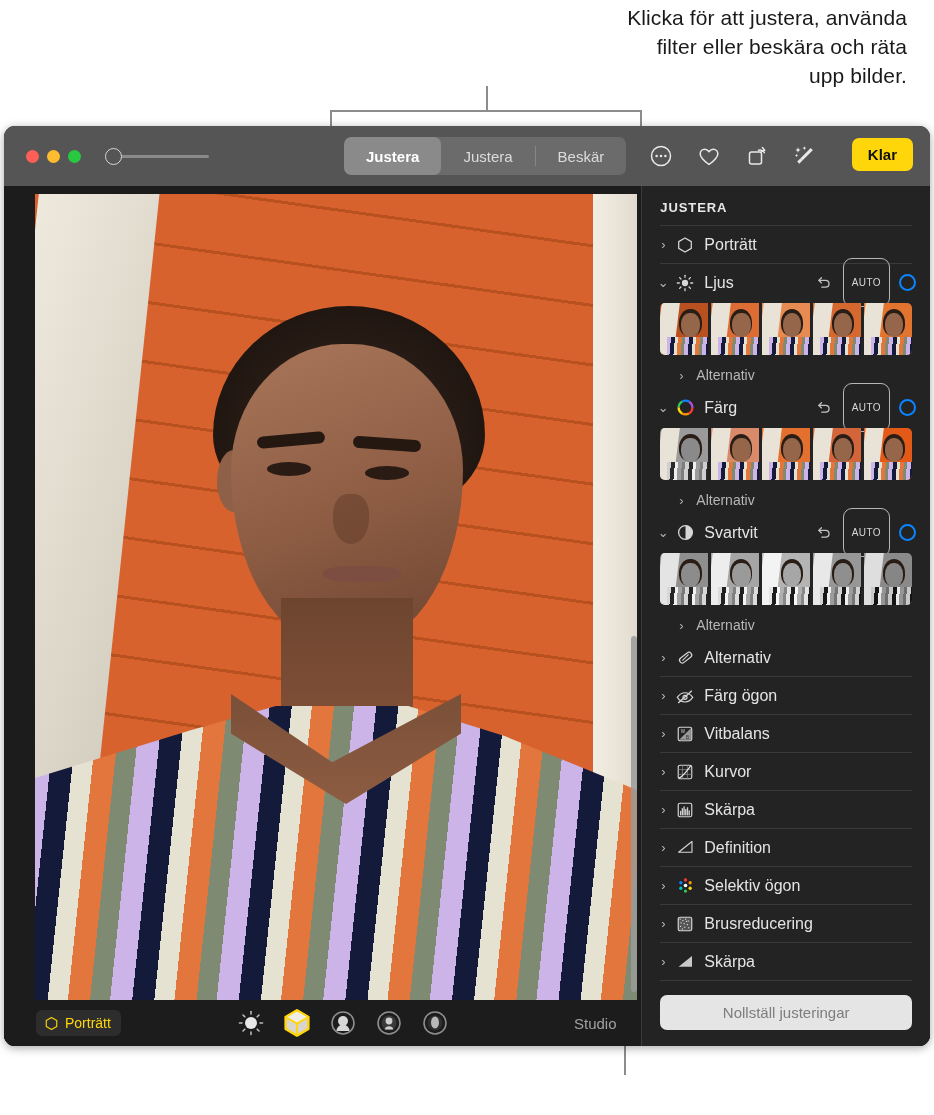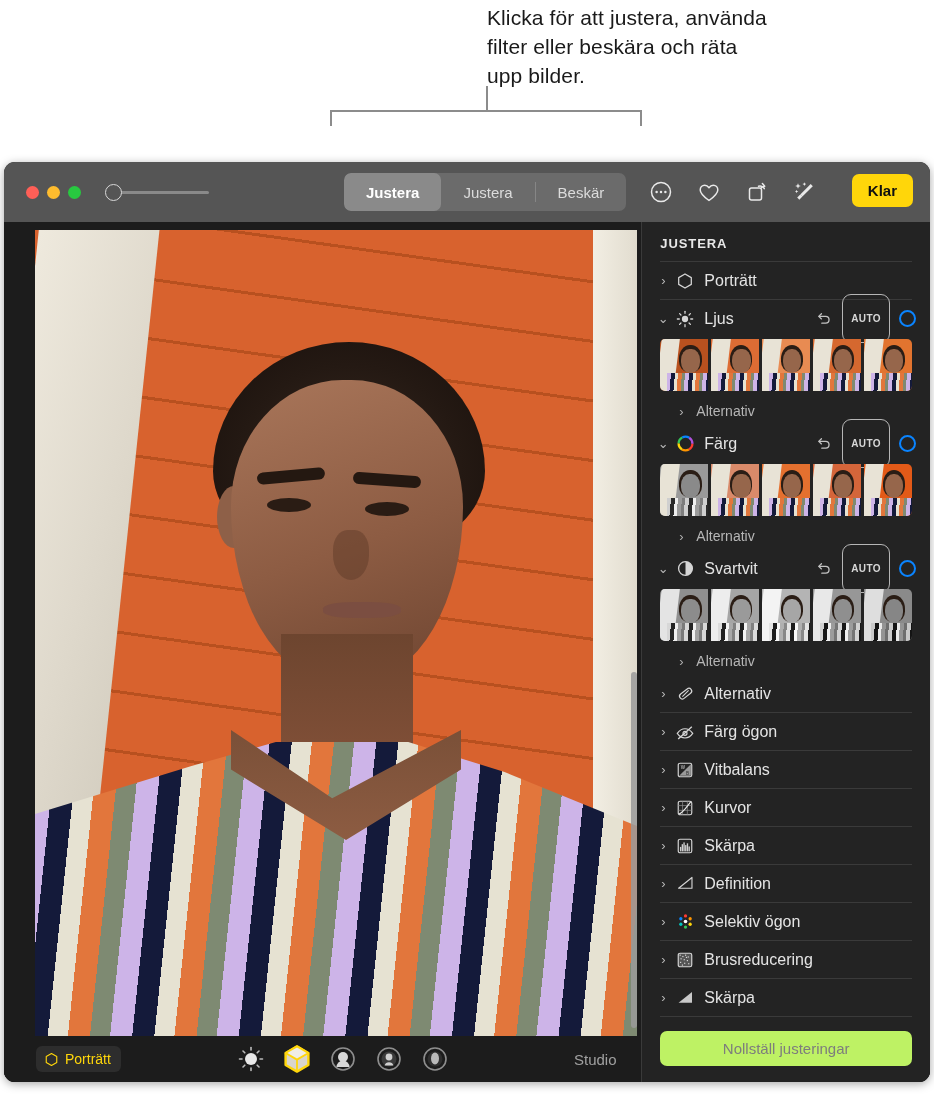--- a/index.html
+++ b/index.html
@@ -12,20 +12,21 @@
   #root { position: relative; width: 934px; height: 1115px; background: #fff; }
 
   
   .callout-text {
     position: absolute;
     color: #1a1a1a;
     font-size: 21px;
     line-height: 29px;
     white-space: pre-line;
     letter-spacing: 0.1px;
+    text-align: right;
   }
   #callout-top-text { left: 487px; top: 3px; width: 420px; }
   #callout-bottom-text { left: 386px; top: 1075px; width: 320px; font-size: 21px; }
 
   .leader { position: absolute; background: #8c8c8c; }
 
   
   #top-bracket-h { left: 330px; top: 110px; width: 312px; height: 2px; }
   #top-bracket-l { left: 330px; top: 110px; width: 2px; height: 16px; }
   #top-bracket-r { left: 640px; top: 110px; width: 2px; height: 16px; }
@@ -40,21 +41,20 @@
 
   
   #window {
     position: absolute;
     left: 4px; top: 126px;
     width: 926px; height: 920px;
     background: #1e1e1e;
     border-radius: 11px;
     overflow: hidden;
     box-shadow: 0 2px 10px rgba(0,0,0,0.35);
-    margin-top: 36px;
   }
 
   
   #toolbar {
     position: relative;
     height: 60px;
     background: #555555;
     display: flex;
     align-items: center;
   }
@@ -202,21 +202,21 @@
   .chev {
     width: 14px; color: #b9b9b9; font-size: 13px; flex: 0 0 14px;
     display:flex; align-items:center; justify-content:center; margin-right: 4px;
   }
   .adj-icon { width: 22px; height: 22px; flex: 0 0 22px; display:flex; align-items:center;
               justify-content:center; margin-right: 8px; color: #d6d6d6; }
   .adj-label { flex: 1; }
   .revert { width: 20px; color: #c4c4c4; display:flex; align-items:center; justify-content:center; }
   .auto-pill {
     border: 1.3px solid #b6b6b6; border-radius: 9px;
-    font-size: 10px; font-weight: bold; letter-spacing: 0.4px;
+    font-size: 10px; font-weight: normal; letter-spacing: 0.4px;
     color: #d8d8d8; padding: 18px 8px; margin: 0 9px;
   }
   .blue-dot {
     width: 17px; height: 17px; border-radius: 50%;
     border: 2px solid #0a84ff; box-sizing: border-box;
   }
 
   .strip { display: flex; gap: 3px; margin: 2px 4px 6px 4px; border-radius: 5px; overflow: hidden; }
   .thumb { flex: 1; height: 52px; position: relative; overflow: hidden; background: #c86a3a; }
   .thumb .t-trim { position:absolute; left: -2px; top: -4px; width: 18px; height: 70px;
@@ -229,21 +229,21 @@
                     background: repeating-linear-gradient(95deg,#cdb4e8 0 4px,#141a3a 4px 8px,#e6e2d2 8px 11px,#e2763c 11px 15px,#7e8a72 15px 18px); }
 
   .sub-row {
     display: flex; align-items: center; height: 28px;
     color: #b6b6b6; font-size: 14px; padding-left: 18px;
   }
   .sub-row .chev { color: #b0b0b0; margin-right: 8px; }
 
   #sidebar-footer { padding: 10px 18px 16px 18px; }
   #reset-button {
-    width: 100%; background: #bef264; color: #7d7d7d;
+    width: 100%; background: #e5e5e5; color: #7d7d7d;
     border: none; border-radius: 7px; padding: 9px 0;
     font-size: 15px; font-family: "Liberation Sans", sans-serif; text-align: center;
   }
   svg { display:block; }
 </style>
 </head>
 <body>
 
 <div id="root">
 

